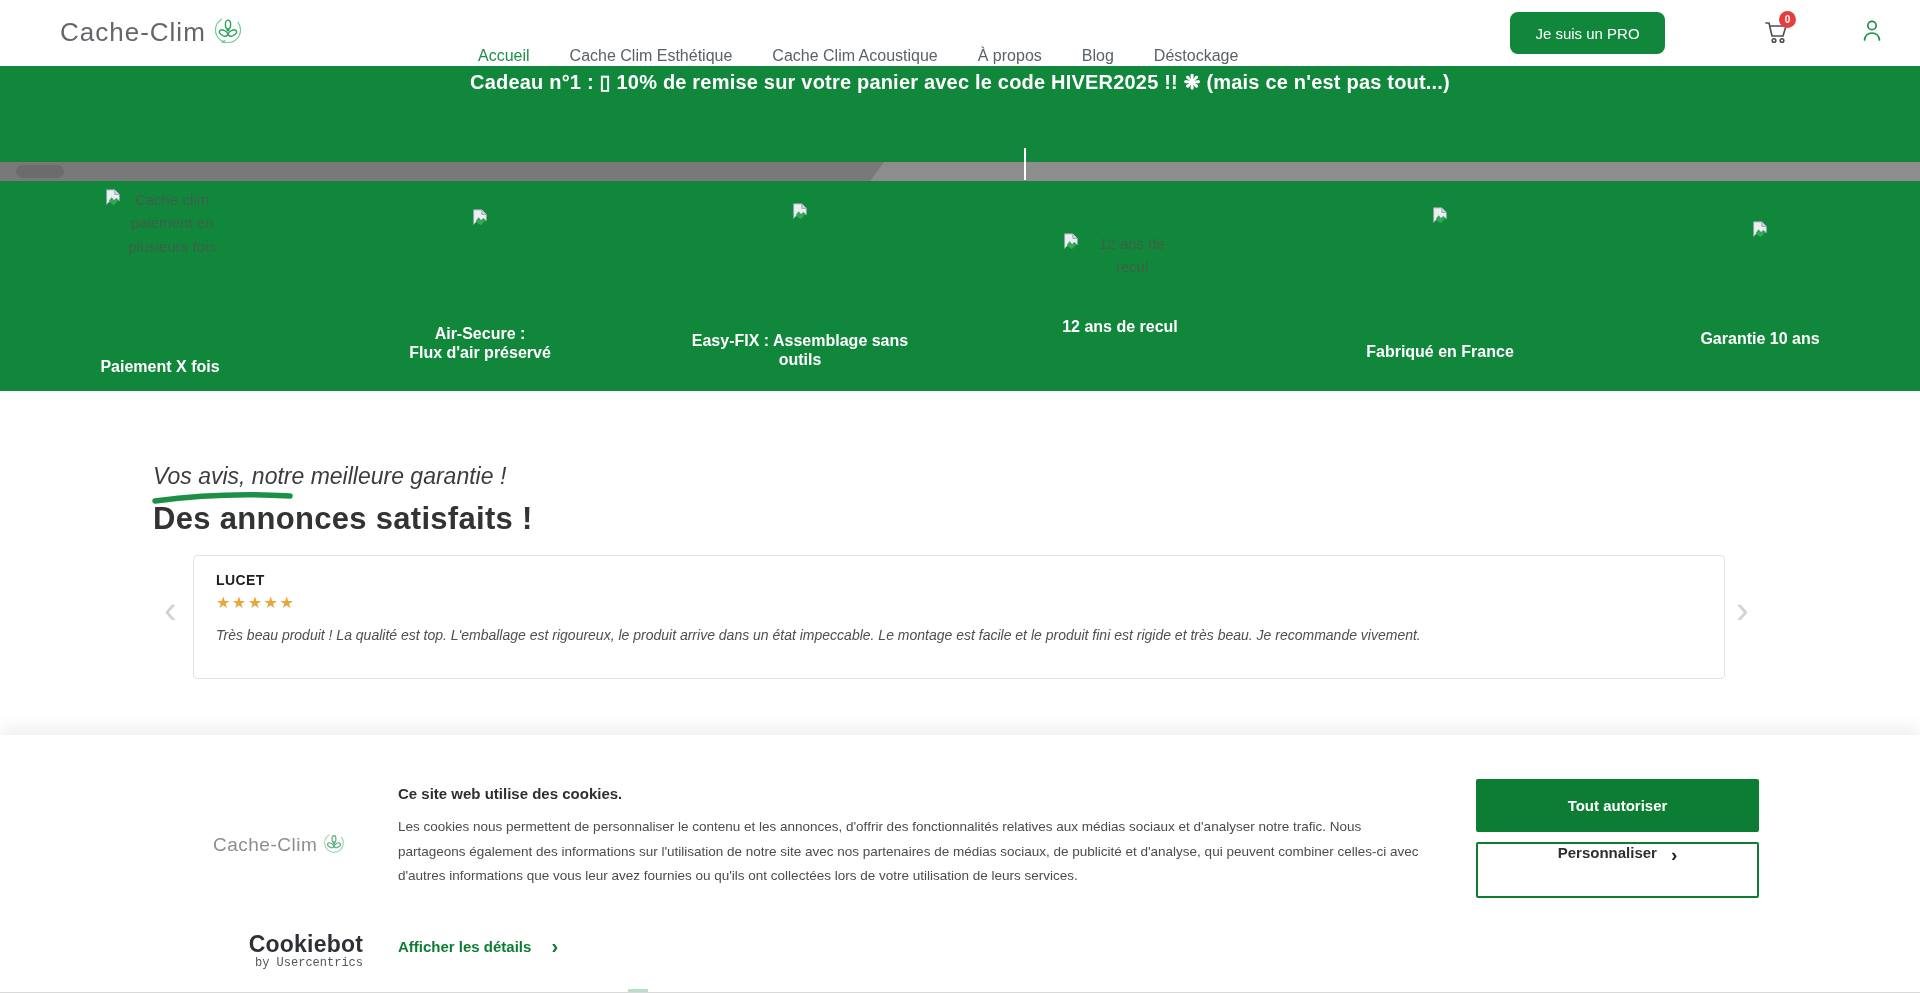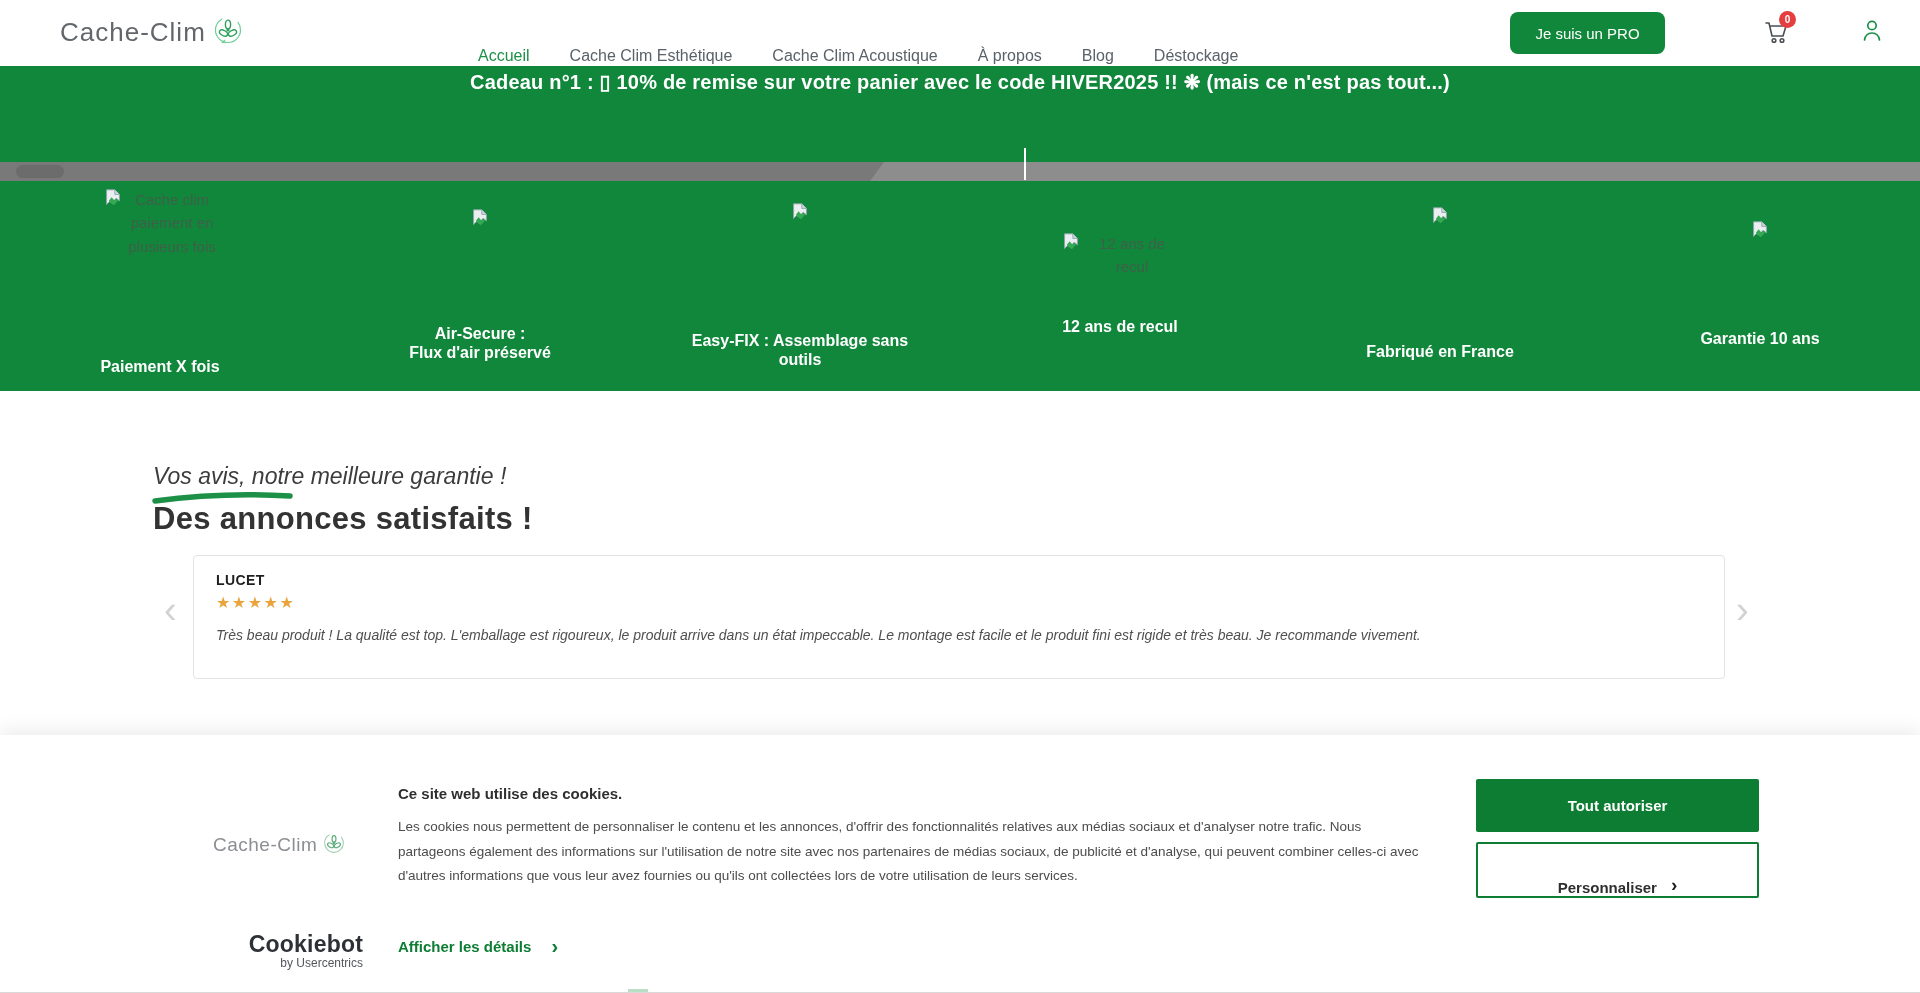--- a/index.html
+++ b/index.html
@@ -67,31 +67,31 @@
     line-height:1; user-select:none; }
   .arrow-prev { left:164px; } .arrow-next { left:1736px; }
 
   
   .cookie-banner { position:absolute; top:735px; left:0; width:1920px; height:258px; background:#fff;
     box-shadow:0 -5px 18px rgba(0,0,0,0.08); border-bottom:1px solid #d9d9d9; }
   .cc-logo { position:absolute; left:213px; top:96px; display:flex; align-items:center; gap:5px; }
   .cc-logo-text { font-size:19px; color:#8b8f93; letter-spacing:0.5px; }
   .cookiebot-logo { position:absolute; left:213px; top:196px; text-align:right; width:150px; }
   .cookiebot-main { font-size:23px; font-weight:bold; color:#2d3136; letter-spacing:0.2px; }
-  .cookiebot-sub { font-size:12px; color:#53575c; margin-top:-2px; }
+  .cookiebot-sub { font-size:12px; color:#53575c; margin-top:-2px;font-family:Liberation Mono, monospace; }
   .cookie-title { position:absolute; left:398px; top:50px; font-size:15px; font-weight:bold; color:#2f2f2f; }
   .cookie-body { position:absolute; left:398px; top:80px; width:1030px; font-size:13.5px; color:#4c4c4c; line-height:1.82; }
   .cookie-details { position:absolute; left:398px; top:200px; display:flex; align-items:center; gap:20px;
     color:#0D7D33; font-size:15px; font-weight:bold; cursor:pointer; }
   .cookie-details .chev { font-size:20px; font-weight:bold; }
   .btn-allow { position:absolute; left:1476px; top:44px; width:283px; height:53px; background:#0D7D33; color:#fff;
     border:none; border-radius:2px; font-size:15px; font-weight:bold; font-family:inherit; cursor:pointer; }
   .btn-personalize { position:absolute; left:1476px; top:107px; width:283px; height:56px; background:#fff;
     border:2px solid #0D7D33; border-radius:2px; color:#2f2f2f; font-size:15px; font-weight:bold;
-    font-family:inherit; cursor:pointer; display:flex; align-items:flex-end; justify-content:center; gap:14px; }
+    font-family:inherit; cursor:pointer; display:flex; align-items:flex-start; justify-content:center; gap:14px; }
   .btn-personalize .chev { font-size:19px; color:#1f1f1f; }
   .bottom-smudge { position:absolute; left:628px; bottom:0; width:20px; height:3px; background:#b9dfc6; }
 </style>
 </head>
 <body>
 
 <header>
   <div class="logo">
     <span class="logo-text">Cache-Clim</span>
     <span>

